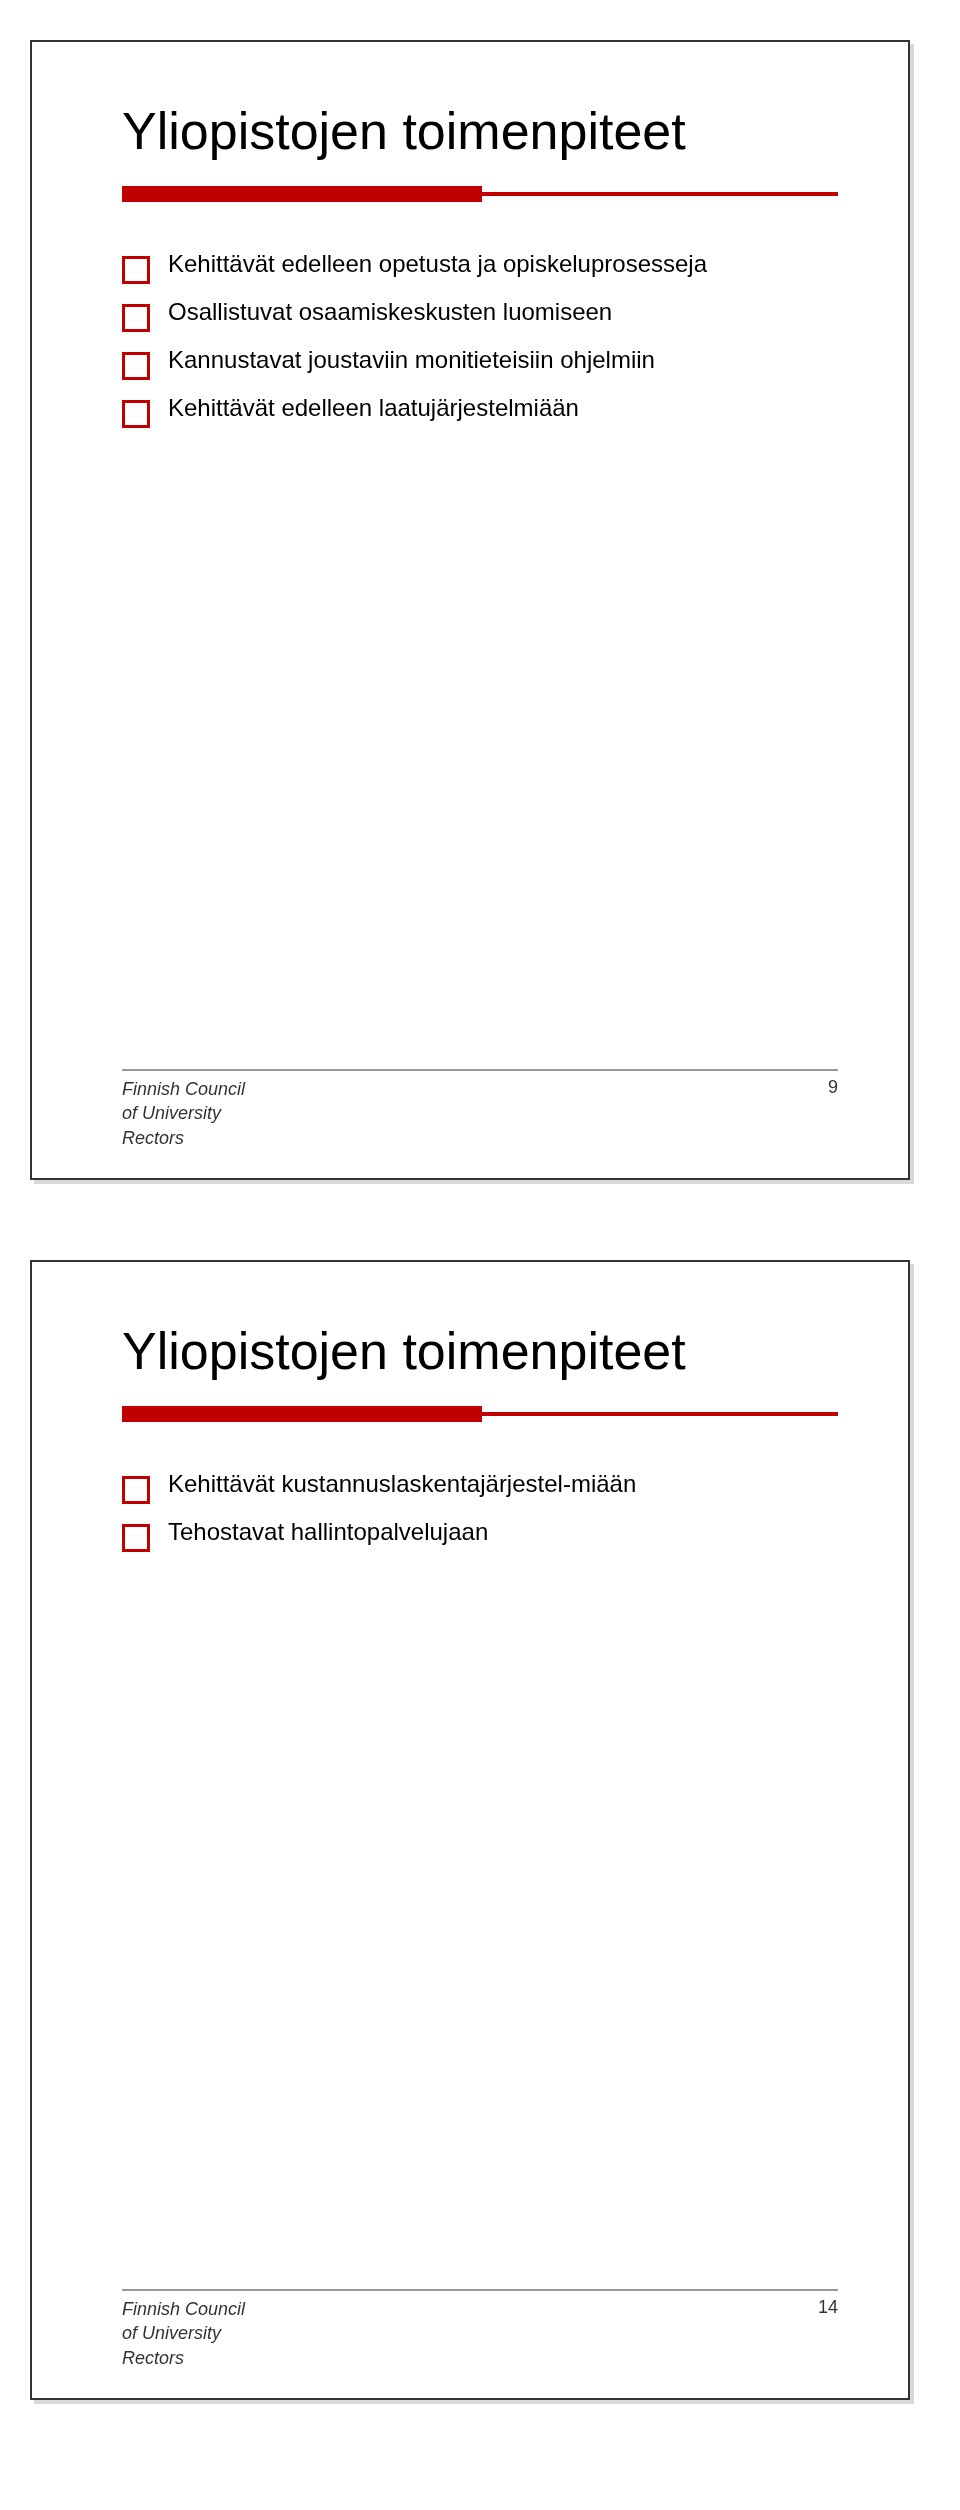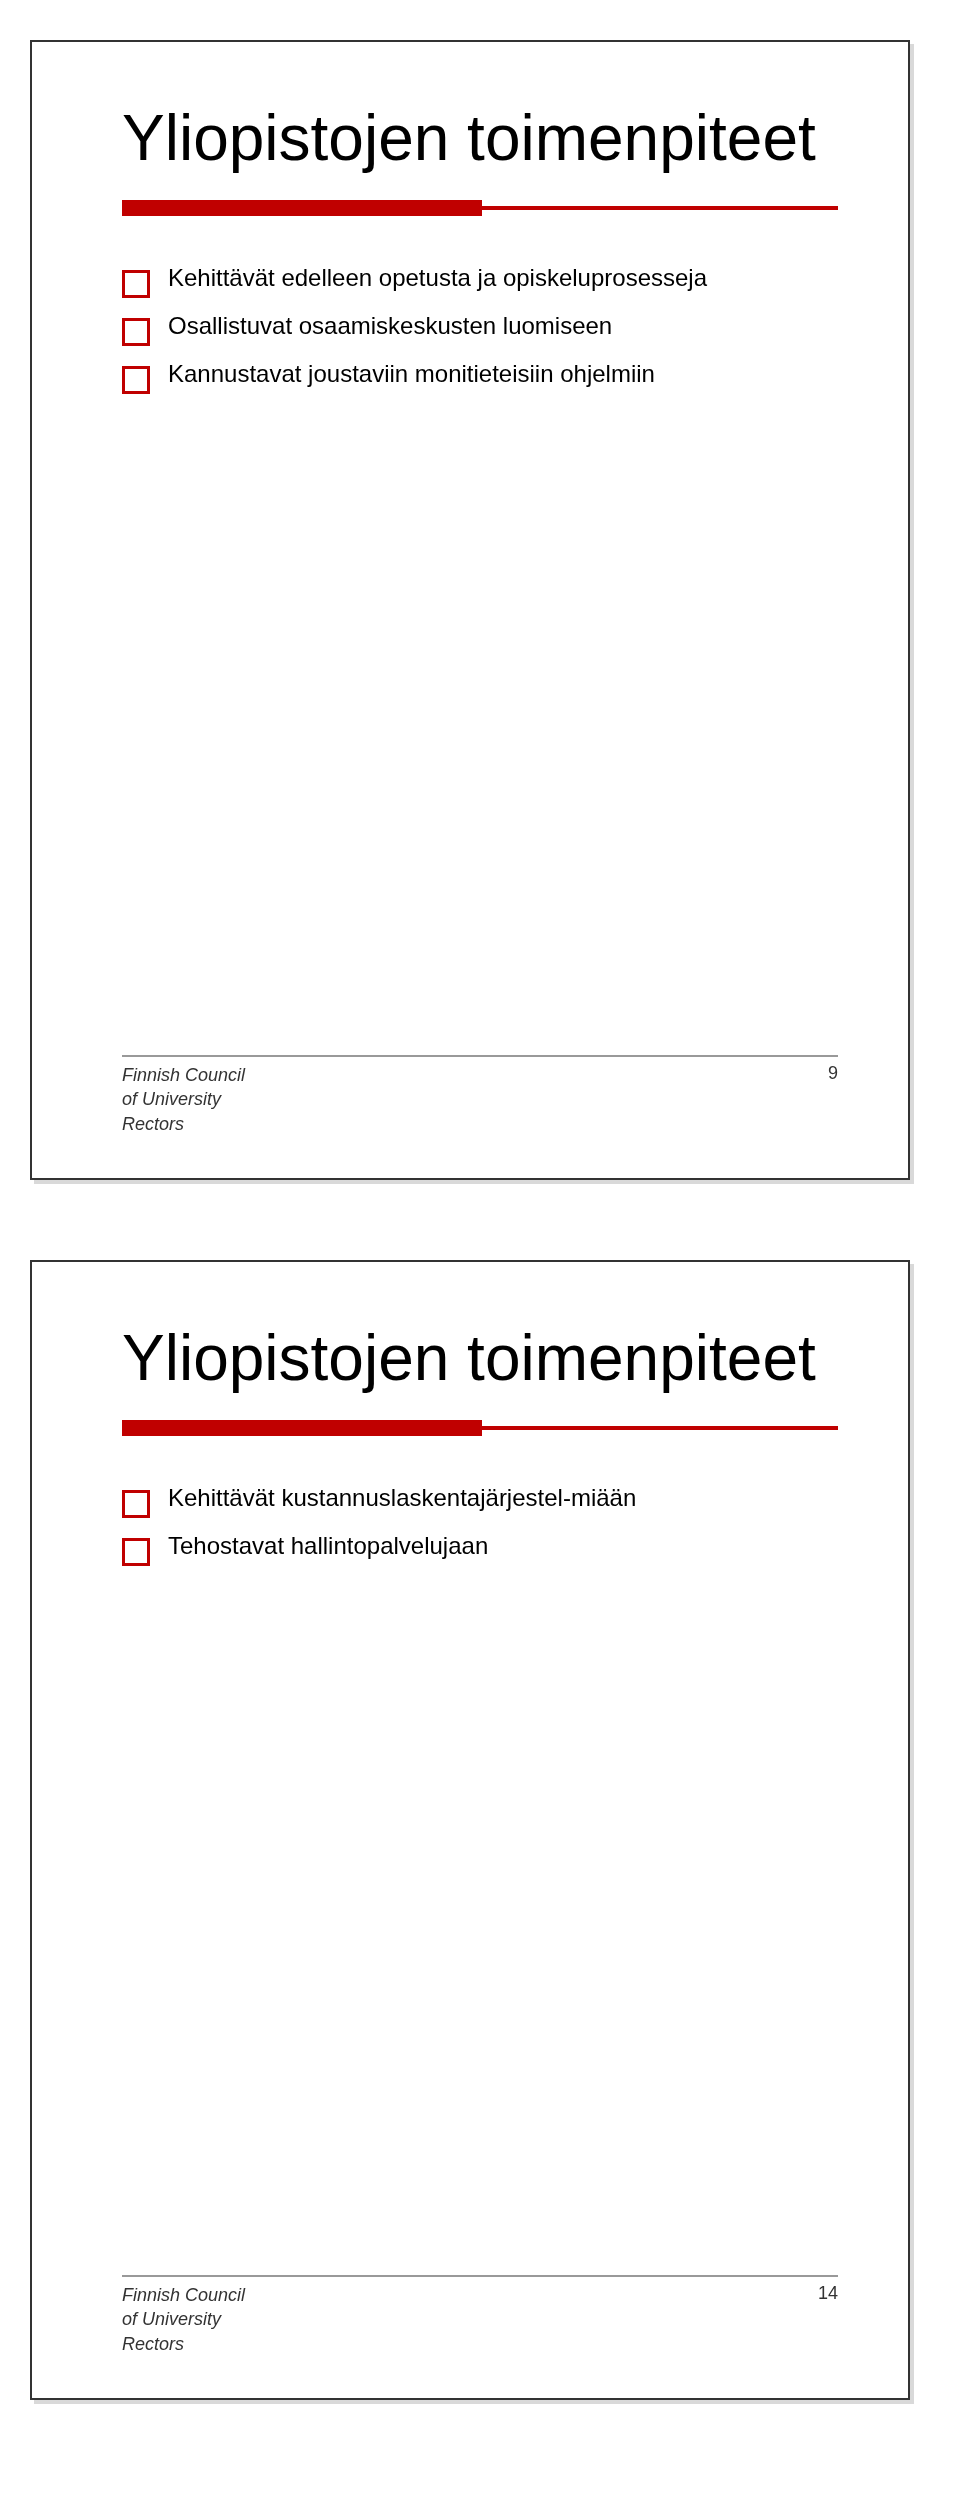--- a/index.html
+++ b/index.html
@@ -15,21 +15,21 @@
   .slide {
     border: 2px solid #333333;
     width: 880px;
     height: 1140px;
     position: relative;
     box-sizing: border-box;
     padding: 60px 70px 30px 90px;
     box-shadow: 4px 4px 0 rgba(0,0,0,0.15);
   }
   .slide-title {
-    font-size: 64px;
+    font-size: 52px;
     line-height: 1.15;
     color: #000000;
     margin: 0 0 18px 0;
     font-weight: normal;
   }
   .title-underline {
     height: 28px;
     display: flex;
     align-items: center;
     margin-bottom: 40px;
@@ -63,21 +63,21 @@
     border: 3px solid #c00000;
     margin-right: 18px;
     margin-top: 8px;
     box-sizing: border-box;
   }
   .bullet-text {
     flex: 1;
   }
   .footer {
     position: absolute;
-    bottom: 42px;
+    bottom: 28px;
     left: 90px;
     right: 70px;
   }
   .footer-line {
     height: 2px;
     background: #999999;
     margin-bottom: 6px;
   }
   .footer-row {
     display: flex;
@@ -109,20 +109,24 @@
         <span class="bullet-box"></span>
         <span class="bullet-text">Kehittävät edelleen opetusta ja opiskeluprosesseja</span>
       </li>
       <li>
         <span class="bullet-box"></span>
         <span class="bullet-text">Osallistuvat osaamiskeskusten luomiseen</span>
       </li>
       <li>
         <span class="bullet-box"></span>
         <span class="bullet-text">Kannustavat joustaviin monitieteisiin ohjelmiin</span>
+      </li>
+      <li>
+        <span class="bullet-box"></span>
+        <span class="bullet-text">Kehittävät edelleen laatujärjestelmiään</span>
       </li>
     </ul>
     <div class="footer">
       <div class="footer-line"></div>
       <div class="footer-row">
         <div class="footer-left">
           <div>Finnish Council</div>
           <div>of University</div>
           <div>Rectors</div>
         </div>

